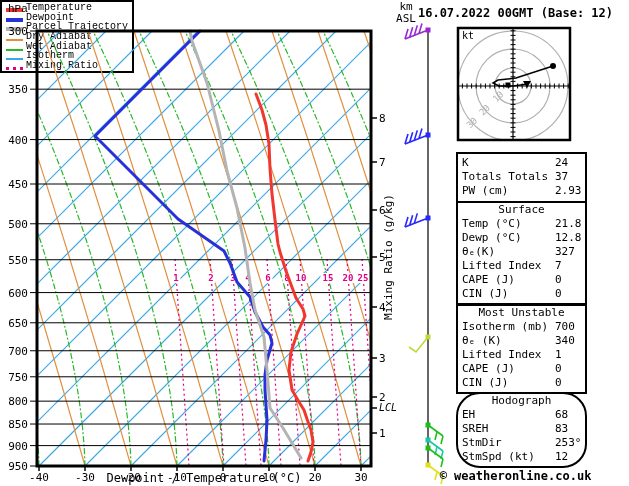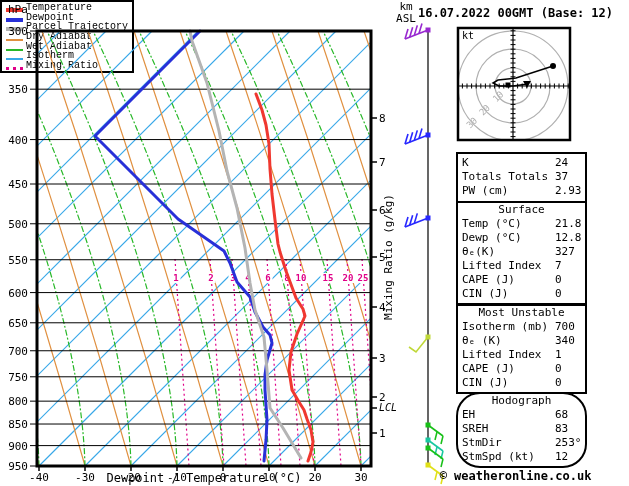--- a/index.html
+++ b/index.html
@@ -2,21 +2,21 @@
 <html><head>
 <meta charset="utf-8">
 <style>
   html,body{margin:0;padding:0;background:#fff;}
   .app{position:relative;width:629px;height:486px;background:#fff;overflow:hidden;
        font-family:"DejaVu Sans Mono","DejaVu Sans",monospace;color:#000;}
   svg{position:absolute;left:0;top:0;z-index:1;}
   .ov{position:absolute;z-index:3;white-space:nowrap;}
   #main-title{left:40px;top:5px;width:215px;text-align:center;font-size:13px;font-weight:bold;letter-spacing:1px;}
   #date-title{left:402px;top:6px;width:227px;text-align:center;font-size:12px;font-weight:bold;}
-  #hpa-label{left:8px;top:3px;font-size:11px;}
+  #hpa-label{left:8px;top:3px;font-size:11px;font-family:Liberation Mono, monospace;}
   #kmasl-label{left:390px;top:1px;width:32px;text-align:center;font-size:11px;line-height:12px;}
   #axis-title{left:37px;top:471px;width:334px;text-align:center;font-size:12px;}
   #mix-axis-label{left:388px;top:257px;font-size:11px;transform:translate(-50%,-50%) rotate(-90deg);}
   #lcl-label{left:379px;top:402px;font-size:10px;font-style:italic;}
   #kt-label{left:462px;top:30px;font-size:10px;text-align:center;}
   #copyright{left:402px;top:469px;width:227px;text-align:center;font-size:12px;font-weight:bold;}
   #legend{left:241px;top:31px;width:130px;height:67px;border:2px solid #000;background:#fff;
           z-index:5;display:flex;flex-direction:column;justify-content:space-around;padding:1px 0;}
   .lrow{display:flex;align-items:flex-end;height:9px;font-size:10px;line-height:9px;font-family:Liberation Mono, monospace;}
   .lswatch{width:17px;margin:0 3px 0 4px;flex:0 0 17px;}

